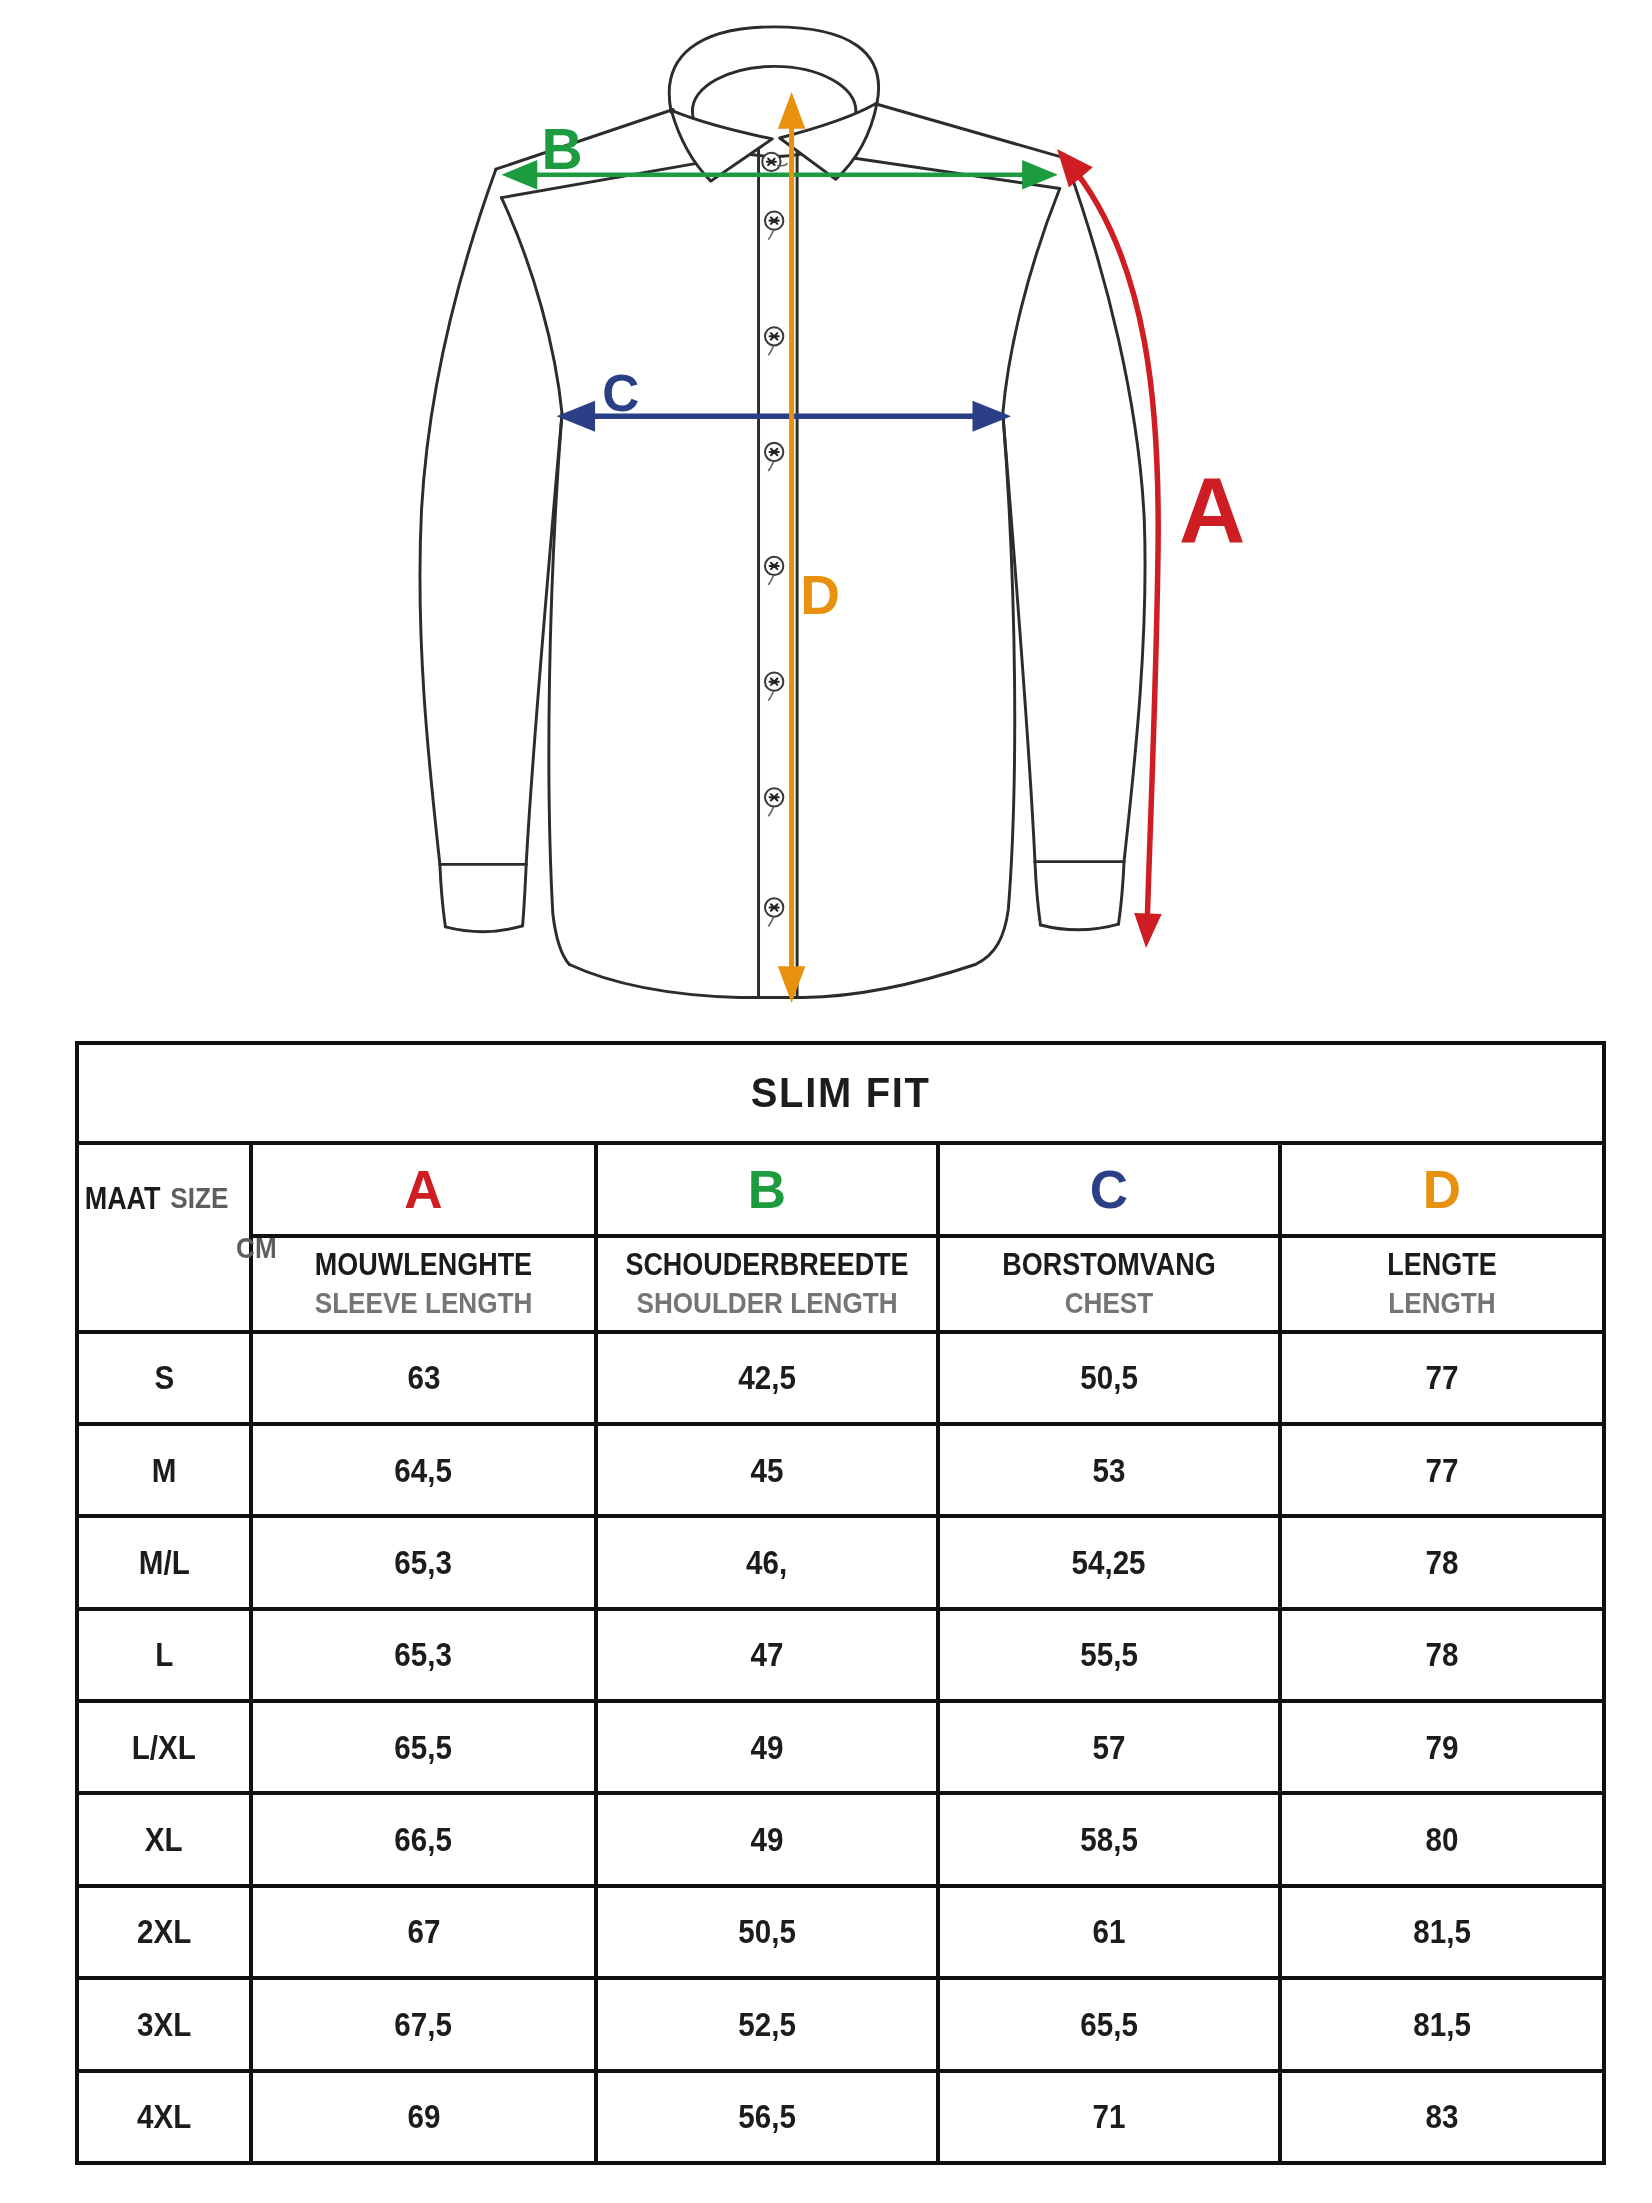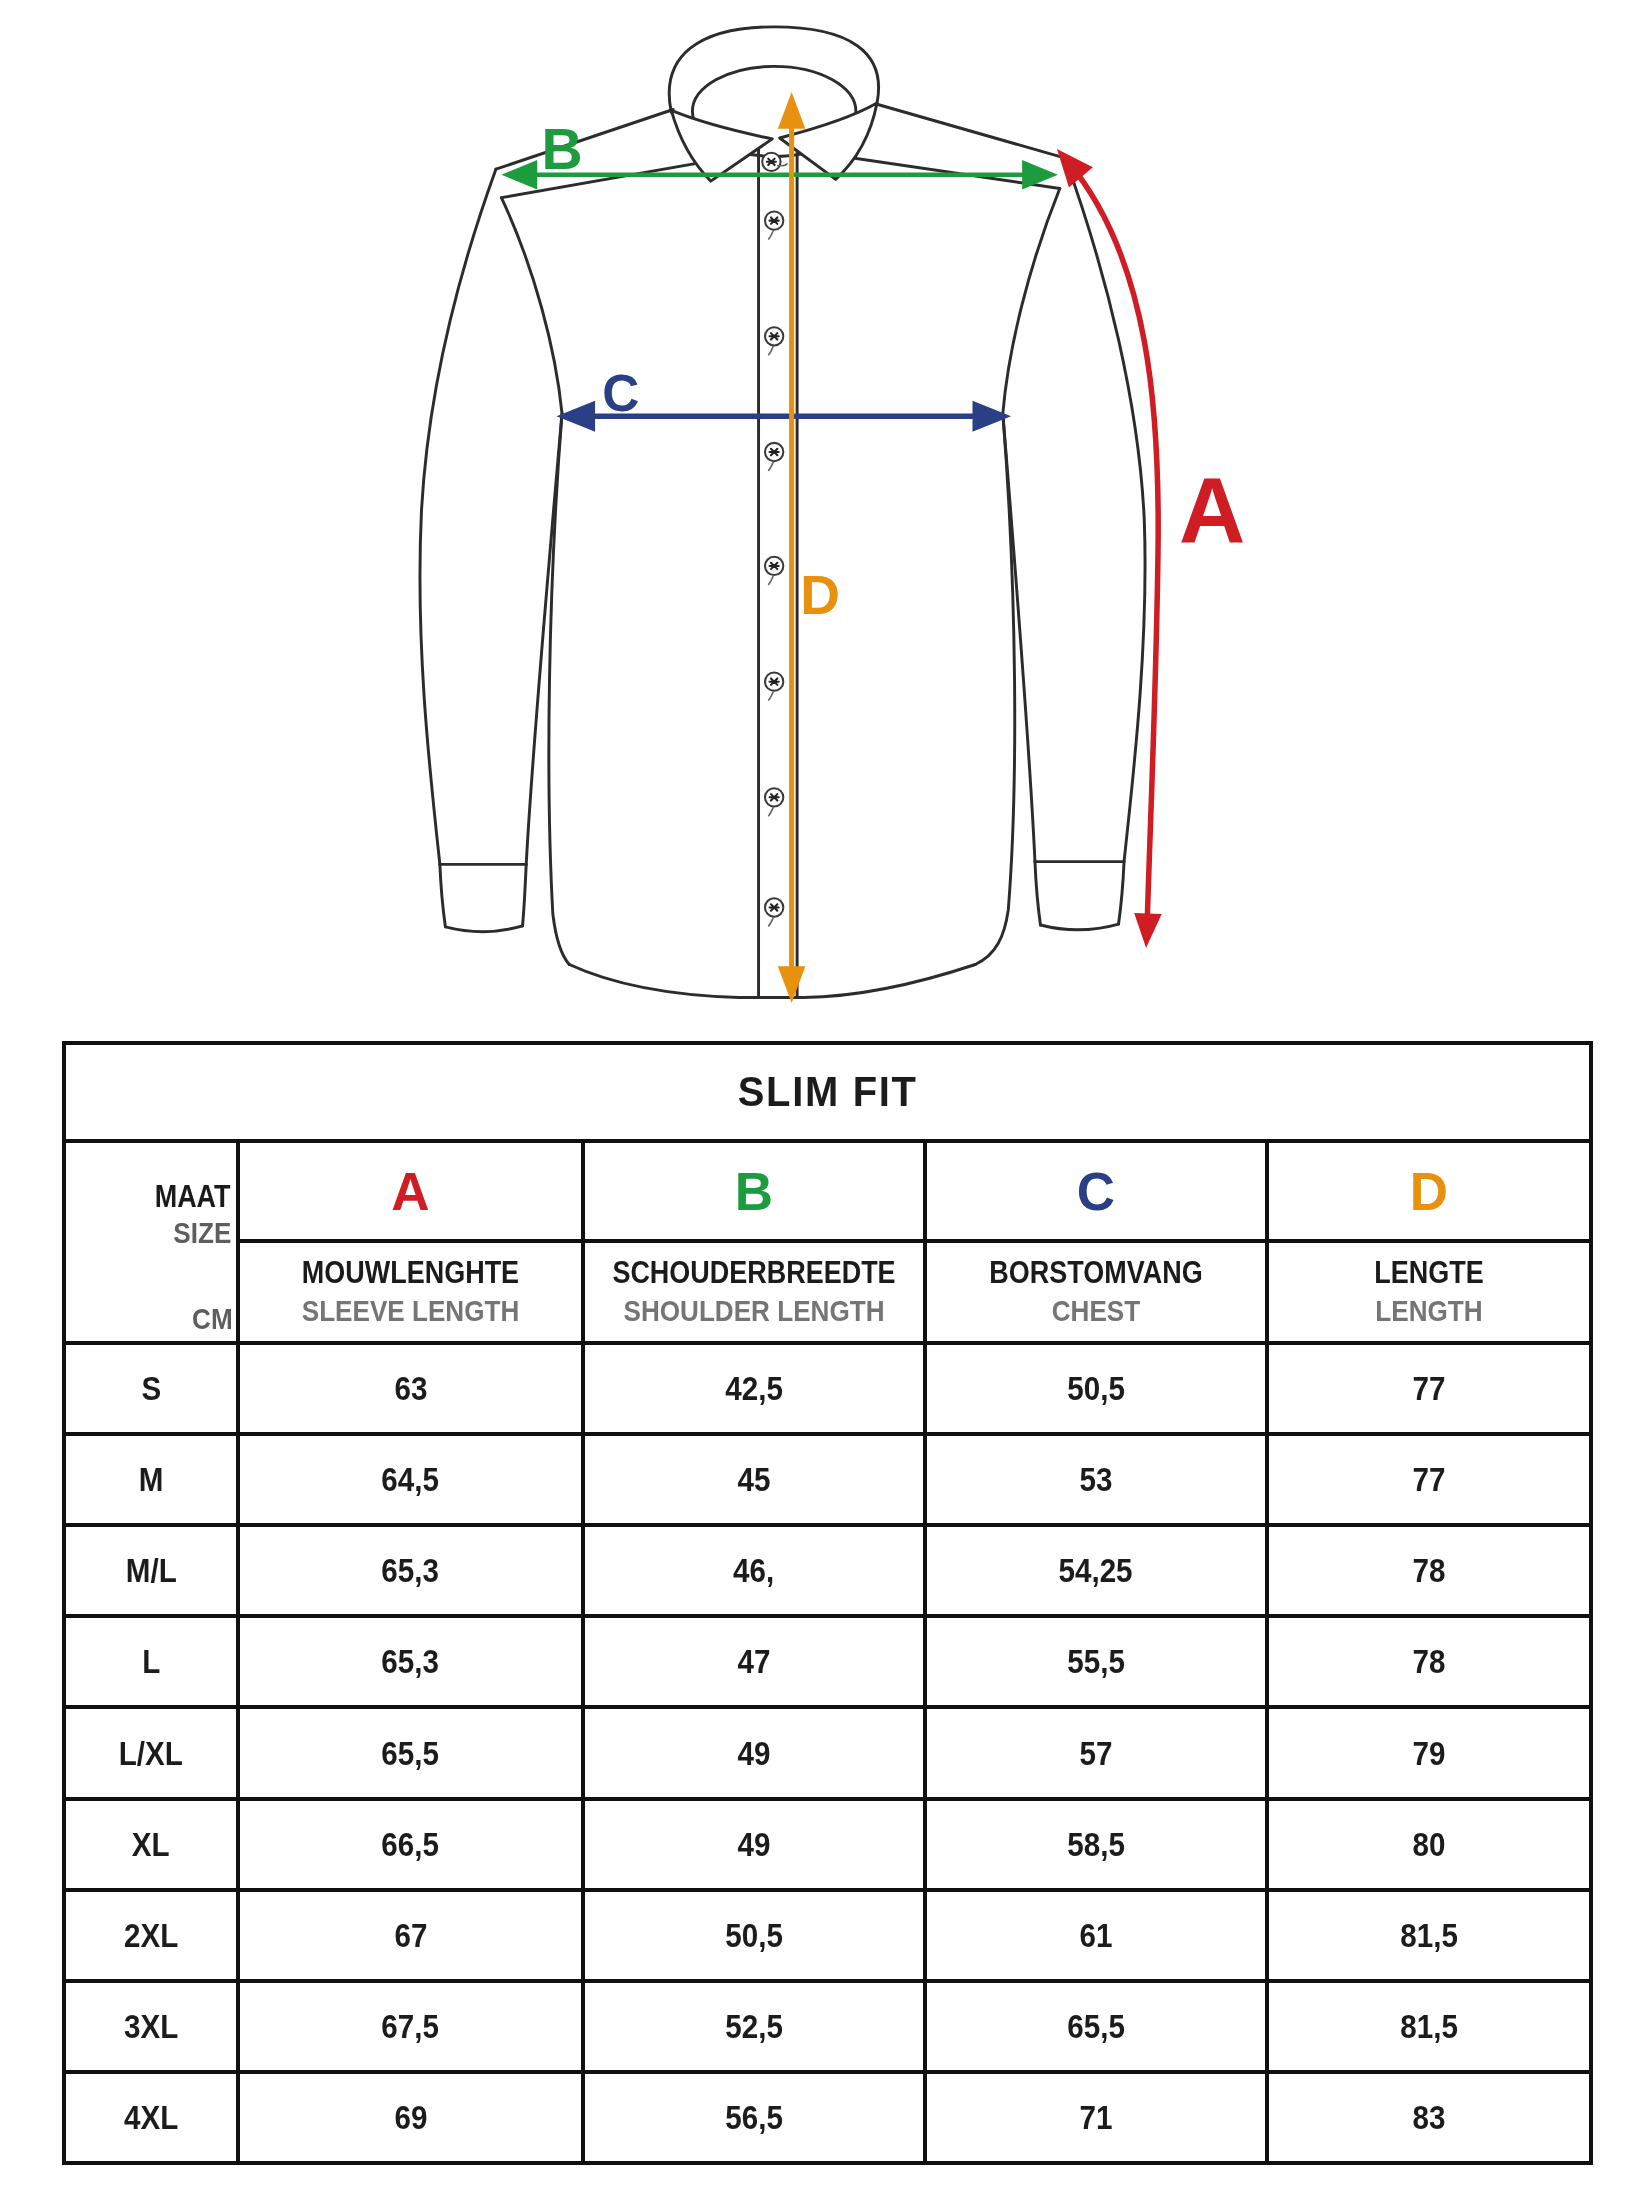--- a/index.html
+++ b/index.html
@@ -4,36 +4,36 @@
 <style>
   html,body{margin:0;padding:0;}
   body{
     width:1653px;height:2204px;position:relative;background:#ffffff;
     font-family:"Liberation Sans","DejaVu Sans",sans-serif;overflow:hidden;
   }
   #shirt-diagram{position:absolute;top:0;left:0;}
   svg text{font-family:"Liberation Sans","DejaVu Sans",sans-serif;font-weight:bold;}
 
   #size-table{
-    position:absolute;left:62px;top:1041px;width:1527px;height:1124px;
+    position:absolute;left:75px;top:1041px;width:1527px;height:1124px;
     border-collapse:collapse;table-layout:fixed;background:#fff;
   }
   #size-table td{
     border:4.6px solid #101010;text-align:center;vertical-align:middle;padding:0;
     color:#1c1c1c;
   }
   .cx{display:inline-block;transform:scaleX(.87);transform-origin:center;white-space:nowrap;}
   .title-cell{height:92px;font-size:42px;font-weight:bold;letter-spacing:1.8px;}
   .title-cell .cx{transform:scaleX(.95);}
   .letter-cell{height:86px;font-size:53px;font-weight:bold;}
   .names-cell{height:88px;line-height:1.15;}
   .name-nl{display:block;font-size:31px;font-weight:bold;color:#1b1b1b;}
   .name-en{display:block;font-size:30px;font-weight:bold;color:#757575;margin-top:3.7px;}
   .corner-cell{vertical-align:top;}
-  .corner-inner{display:flex;flex-direction:column;align-items:flex-end;padding-top:35px;height:100%;box-sizing:border-box;}
+  .corner-inner{display:flex;align-items:flex-start;padding-top:35px;height:100%;box-sizing:border-box;}
   .corner-l1{font-size:31px;font-weight:bold;color:#1b1b1b;line-height:1.2;}
   .corner-l2{font-size:30px;font-weight:bold;color:#5e5e5e;line-height:1.2;}
   .corner-l3{font-size:30px;font-weight:bold;color:#5e5e5e;margin-top:51px;}
   .size-cell,.value-cell{font-size:34px;font-weight:bold;color:#1f1f1f;}
   .data-row{height:89px;}
 </style>
 </head>
 <body>
 
 <svg id="shirt-diagram" width="1653" height="1029" viewBox="0 0 1800 1120">

